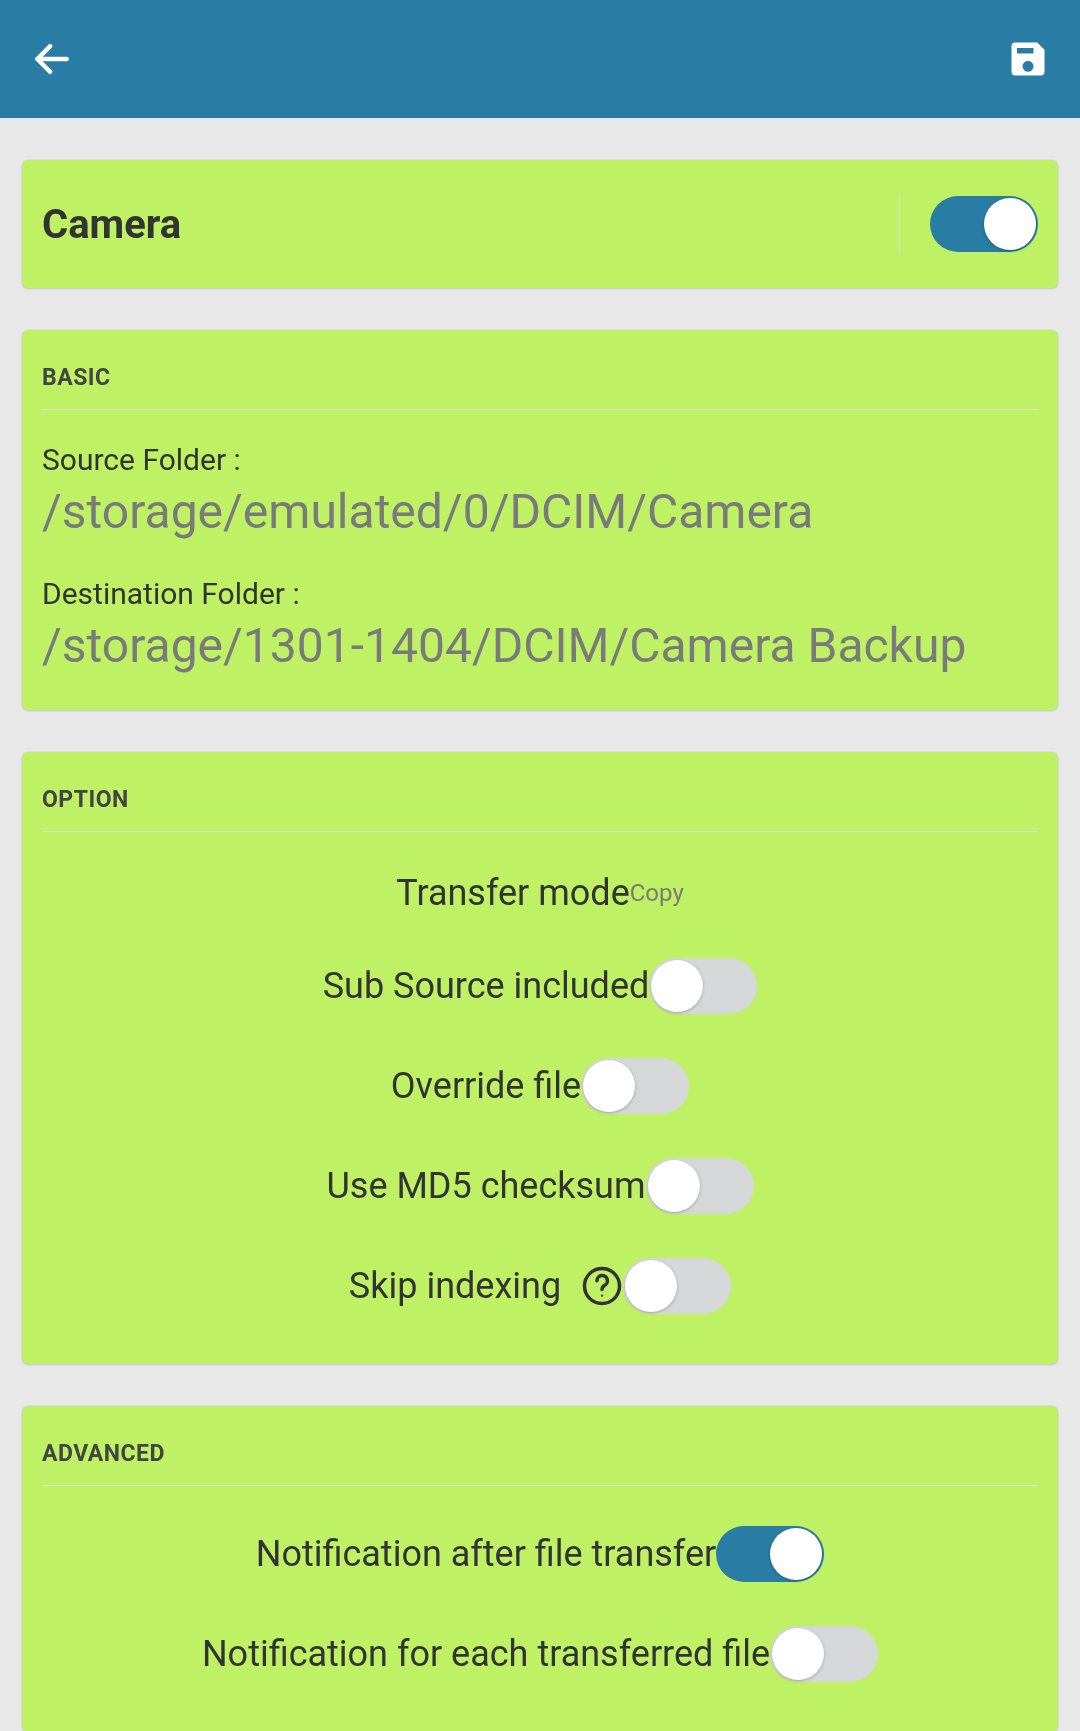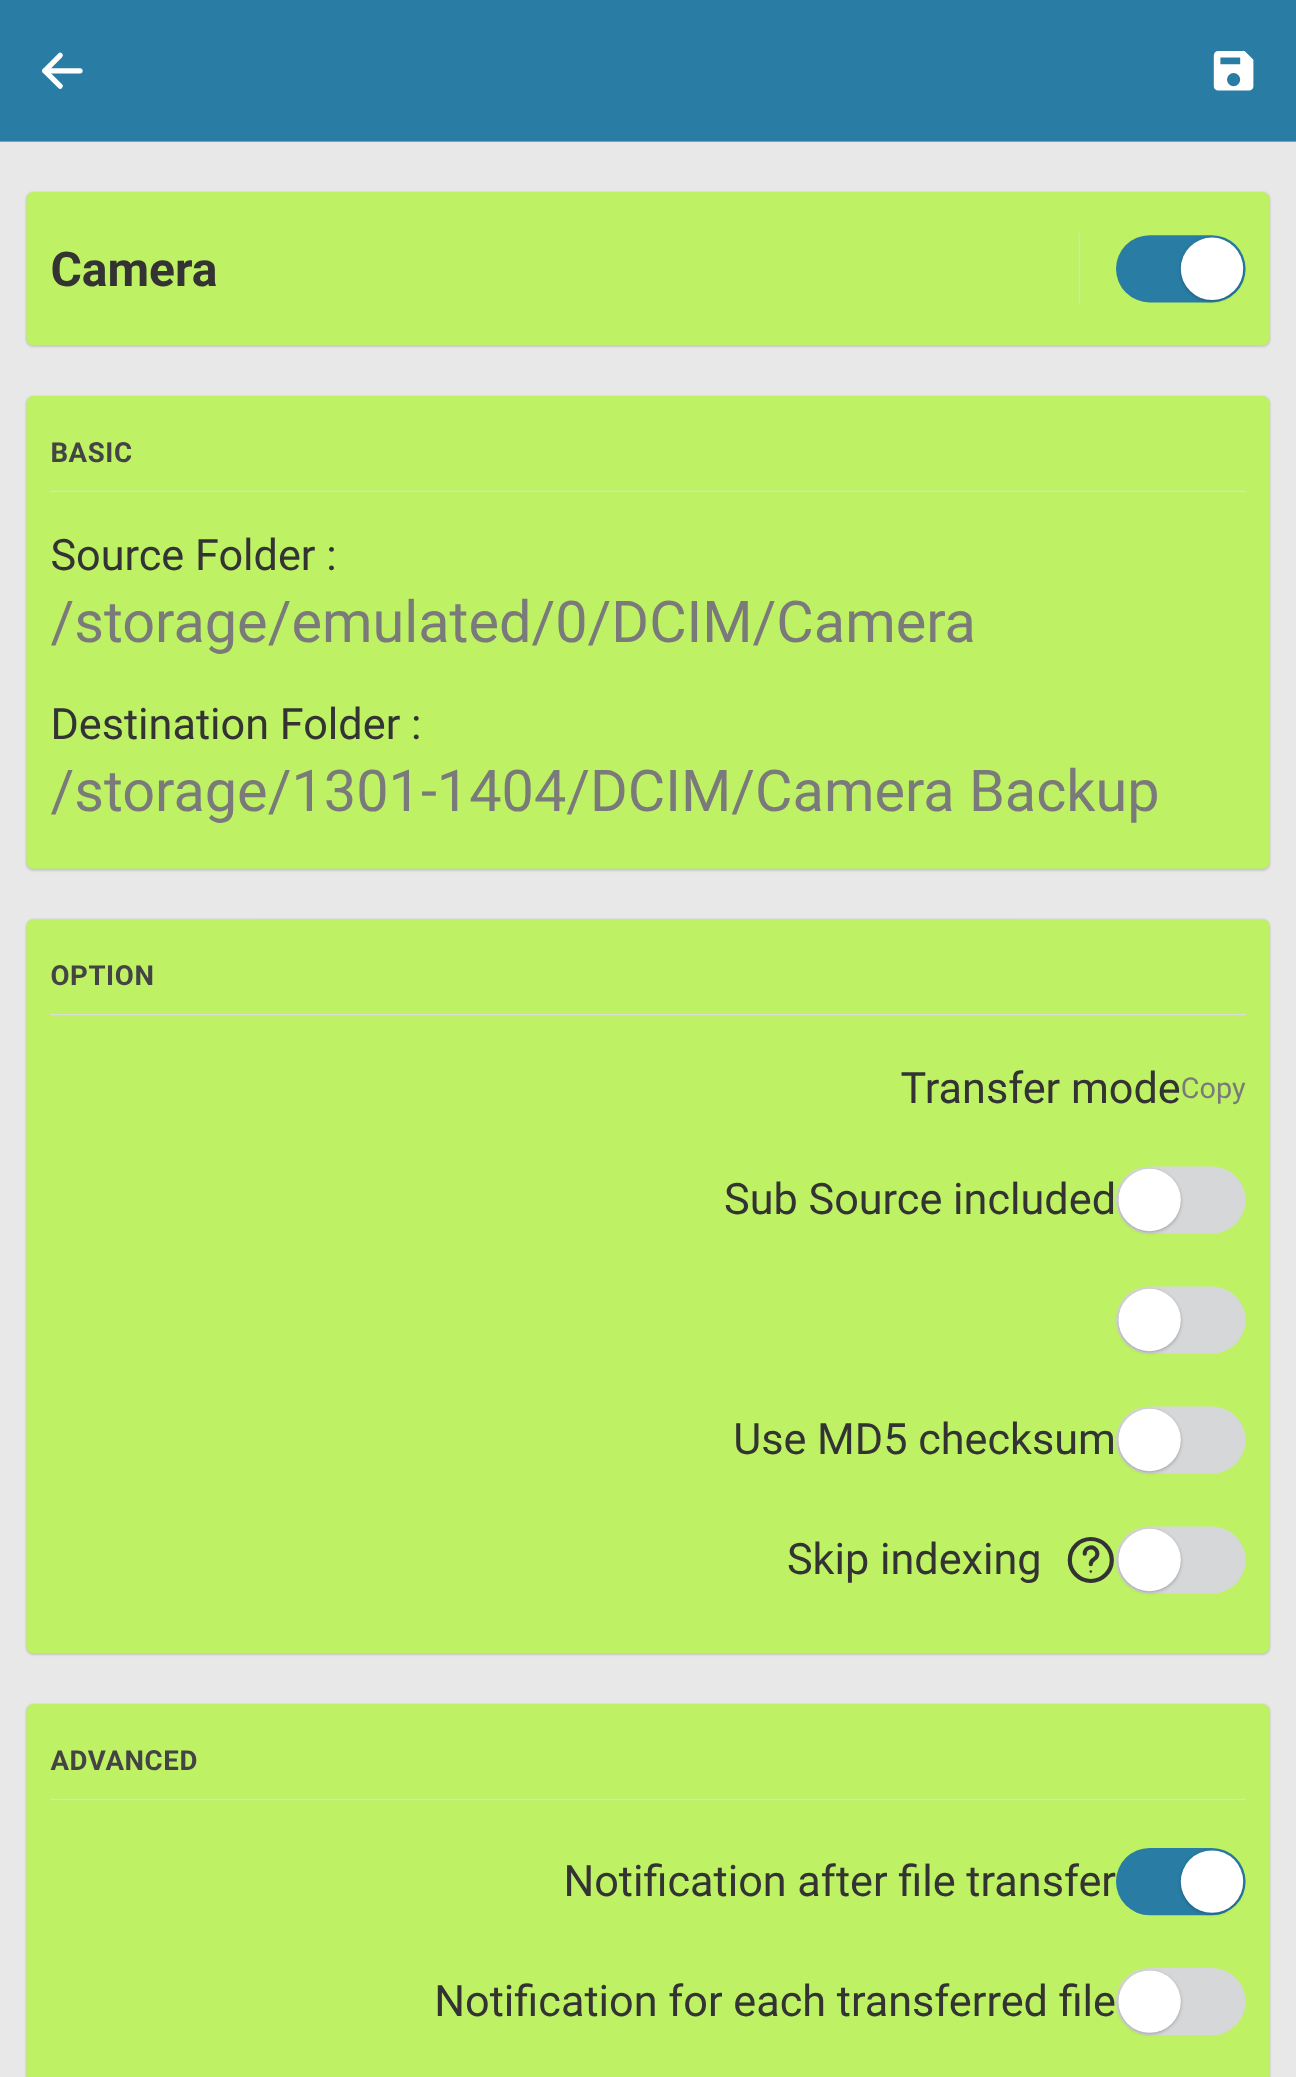--- a/index.html
+++ b/index.html
@@ -54,38 +54,38 @@
     letter-spacing: 0.5px;
     padding: 6px 0 18px 0;
     border-bottom: 1px solid #dcdcdc;
     margin-bottom: 18px;
   }
 
   .field {
     padding: 14px 0 28px 0;
   }
   .field-label {
-    font-size: 36px;
+    font-size: 30px;
     color: #333;
     font-weight: 400;
     margin-bottom: 6px;
   }
   .field-value {
     font-size: 48px;
     color: #7a7a7a;
     font-weight: 400;
     word-break: break-all;
   }
   .field + .field { padding-top: 8px; }
   .field:last-child { padding-bottom: 8px; }
 
   .option-row {
     display: flex;
     align-items: center;
-    justify-content: flex-end;
+    justify-content: center;
     padding: 22px 0;
   }
   .option-label {
     font-size: 36px;
     color: #333;
     font-weight: 400;
     display: flex;
     align-items: center;
     gap: 20px;
   }
@@ -183,20 +183,21 @@
     </div>
 
     <div class="option-row">
       <div class="option-label">Sub Source included</div>
       <div class="switch">
         <div class="thumb"></div>
       </div>
     </div>
 
     <div class="option-row">
+      <div class="option-label">Override file</div>
       <div class="switch">
         <div class="thumb"></div>
       </div>
     </div>
 
     <div class="option-row">
       <div class="option-label">Use MD5 checksum</div>
       <div class="switch">
         <div class="thumb"></div>
       </div>

